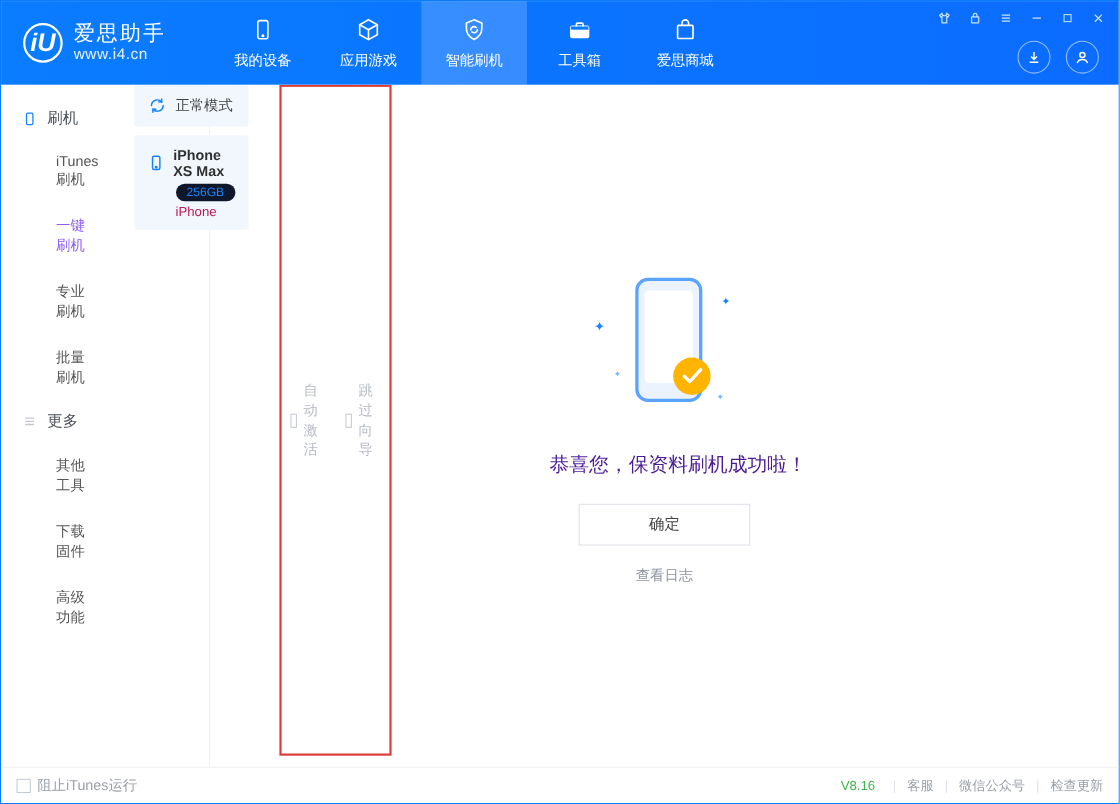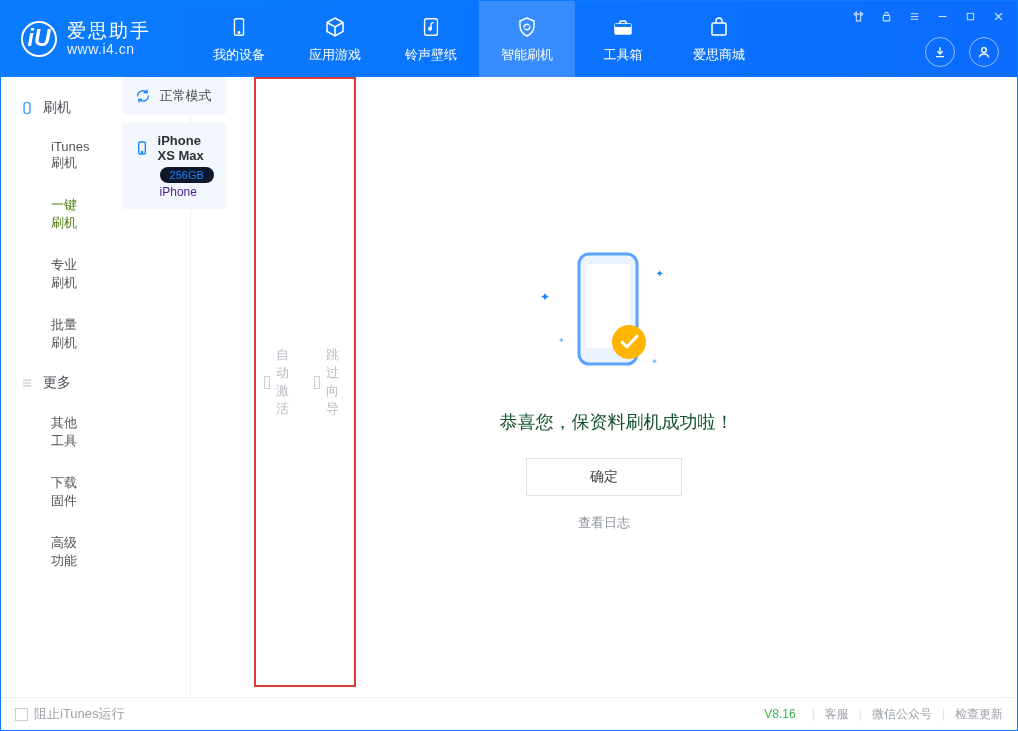--- a/index.html
+++ b/index.html
@@ -26,38 +26,38 @@
 .right-circles { display: flex; gap: 14px; margin-top: 14px; padding-right: 6px; }
 .circ-btn { width: 30px; height: 30px; border-radius: 50%; border: 1.5px solid rgba(255,255,255,0.55); display: flex; align-items: center; justify-content: center; cursor: pointer; color: #fff; }
 
 
 .body { flex: 1; display: flex; overflow: hidden; }
 .sidebar { width: 190px; border-right: 1px solid #eef0f3; display: flex; }
 .side-scroll { flex: 1; padding-top: 12px; }
 .side-group-title { display: flex; align-items: center; color: #4a4f57; font-size: 14px; padding: 10px 18px 10px 18px; }
 .side-mini-icon { width: 16px; height: 16px; margin-right: 8px; display: flex; align-items: center; justify-content: center; }
 .side-item { padding: 12px 18px 12px 50px; font-size: 13px; color: #555; cursor: pointer; }
-.side-item.active { color: #4d7c0f; }
+.side-item.active { color: #8b5cf6; }
 
 .device-blocks { padding: 0 14px 14px; }
 .device-card { background: #f2f7fd; border-radius: 3px; padding: 10px 12px; margin-bottom: 8px; display: flex; align-items: center; font-size: 13px; color: #444; }
 .device-card .mini-ic { width: 18px; height: 18px; margin-right: 8px; color: #1684ff; display:flex; align-items:center; justify-content:center; }
 .device-model { display: block; font-weight: 700; color: #2f3030; }
 .pill { display: inline-block; background: #0f172a; color: #1684ff; border-radius: 999px; font-size: 11px; padding: 2px 10px; margin-top: 4px; }
-.device-type { font-size: 12px; color: #4c1d95; margin-top: 2px; }
+.device-type { font-size: 12px; color: #be185d; margin-top: 2px; }
 
 .highlight-box { margin: 0 14px 10px; border: 2px solid #e03b3b; padding: 12px 8px; display: flex; gap: 18px; align-items: center; }
 .chk-row { display: flex; align-items: center; font-size: 13px; color: #b7bcc3; cursor: pointer; }
 .chk-box { width: 13px; height: 13px; border: 1px solid #c8cdd4; margin-right: 6px; }
 
 
 .main { flex: 1; position: relative; display: flex; flex-direction: column; align-items: center; justify-content: center; }
 .phone-ill { position: relative; width: 140px; height: 140px; }
 .sparkle { position: absolute; color: #1684ff; }
-.big-msg { margin-top: 28px; font-size: 18px; color: #14532d; margin-left: 25px; }
+.big-msg { margin-top: 28px; font-size: 18px; color: #4c1d95; margin-left: 25px; }
 .ok-btn { margin-top: 24px; width: 156px; height: 38px; border: 1px solid #dfe3e8; background: #fff; font-size: 14px; color: #444; cursor: pointer; font-family: Liberation Serif, serif; }
 .log-link { margin-top: 18px; font-size: 13px; color: #8d949e; cursor: pointer; }
 
 
 .footer { height: 32px; border-top: 1px solid #eef0f3; display: flex; align-items: center; font-size: 12px; color: #9ba1a9; padding: 16px 14px; }
 .footer-left { display: flex; align-items: center; }
 .footer-right { margin-left: auto; display: flex; align-items: center; gap: 10px; }
 .footer-link { color: #9ba1a9; cursor: pointer; }
 .divider { color: #dfe3e8; }
 .version { color: #3eb54a; margin-right: 6px; }
@@ -89,31 +89,20 @@
         <span>我的设备</span>
       </div>
       <div class="tab">
         <div class="tab-icon">
           <svg width="24" height="24" viewBox="0 0 24 24" fill="none" stroke="#fff" stroke-width="1.5">
               <path d="M12 3l8 4.5v9L12 21l-8-4.5v-9L12 3z"></path>
               <path d="M4 7.5l8 4.5 8-4.5M12 12v9"></path>
             </svg>
         </div>
         <span>应用游戏</span>
-      </div>
-      <div class="tab">
-        <div class="tab-icon">
-          <svg width="22" height="22" viewBox="0 0 24 24" fill="none" stroke="#fff" stroke-width="1.5">
-              <rect x="5" y="3" width="14" height="18" rx="2"></rect>
-              <path d="M12 8v6"></path>
-              <circle cx="11" cy="14" r="1.5" fill="#fff"></circle>
-              <path d="M12 8l3-1"></path>
-            </svg>
-        </div>
-        <span>铃声壁纸</span>
       </div>
       <div class="tab active">
         <div class="tab-icon">
           <svg width="24" height="24" viewBox="0 0 24 24" fill="none" stroke="#fff" stroke-width="1.5">
               <path d="M12 3l7 3v5c0 5-3 8-7 10-4-2-7-5-7-10V6l7-3z"></path>
               <path d="M9 12a3 3 0 0 1 5-2M15 12a3 3 0 0 1-5 2" stroke-linecap="round"></path>
             </svg>
         </div>
         <span>智能刷机</span>
       </div>

